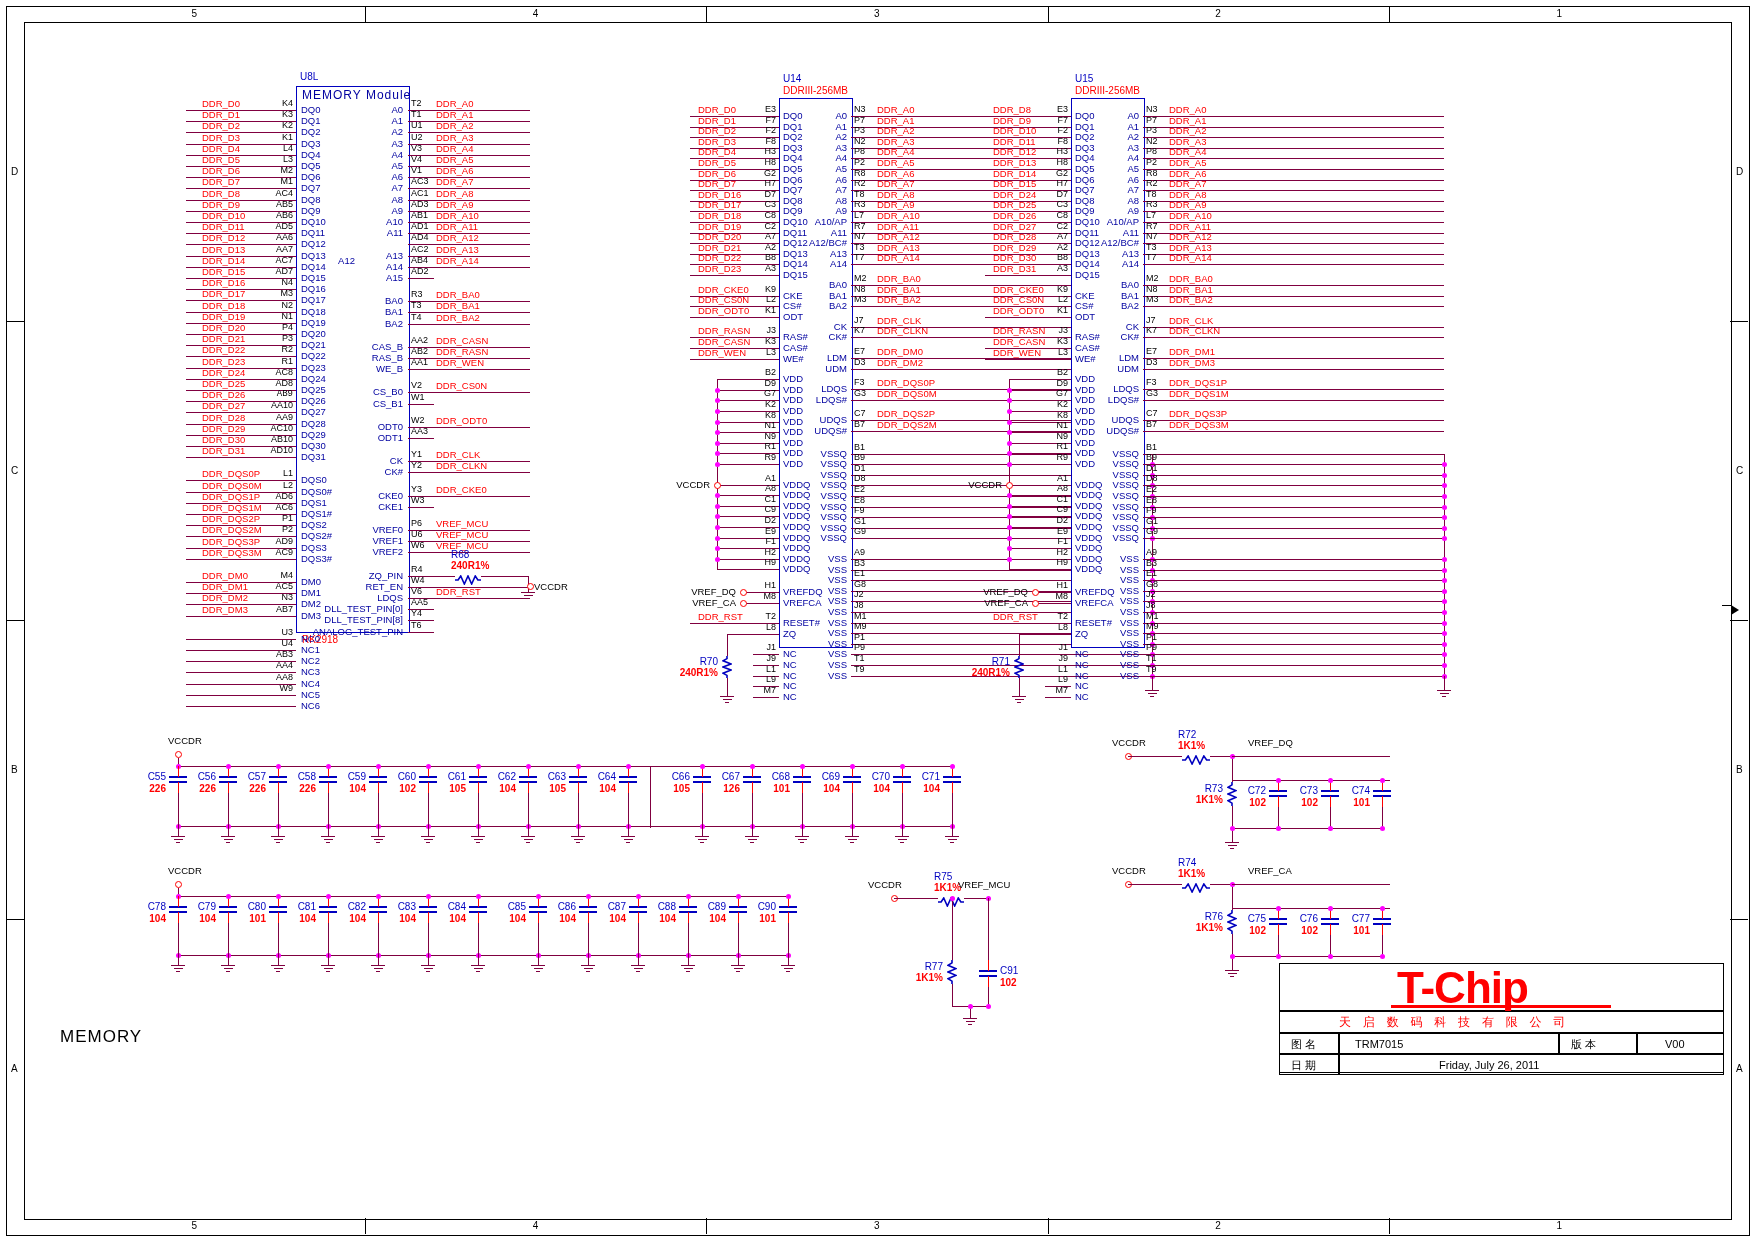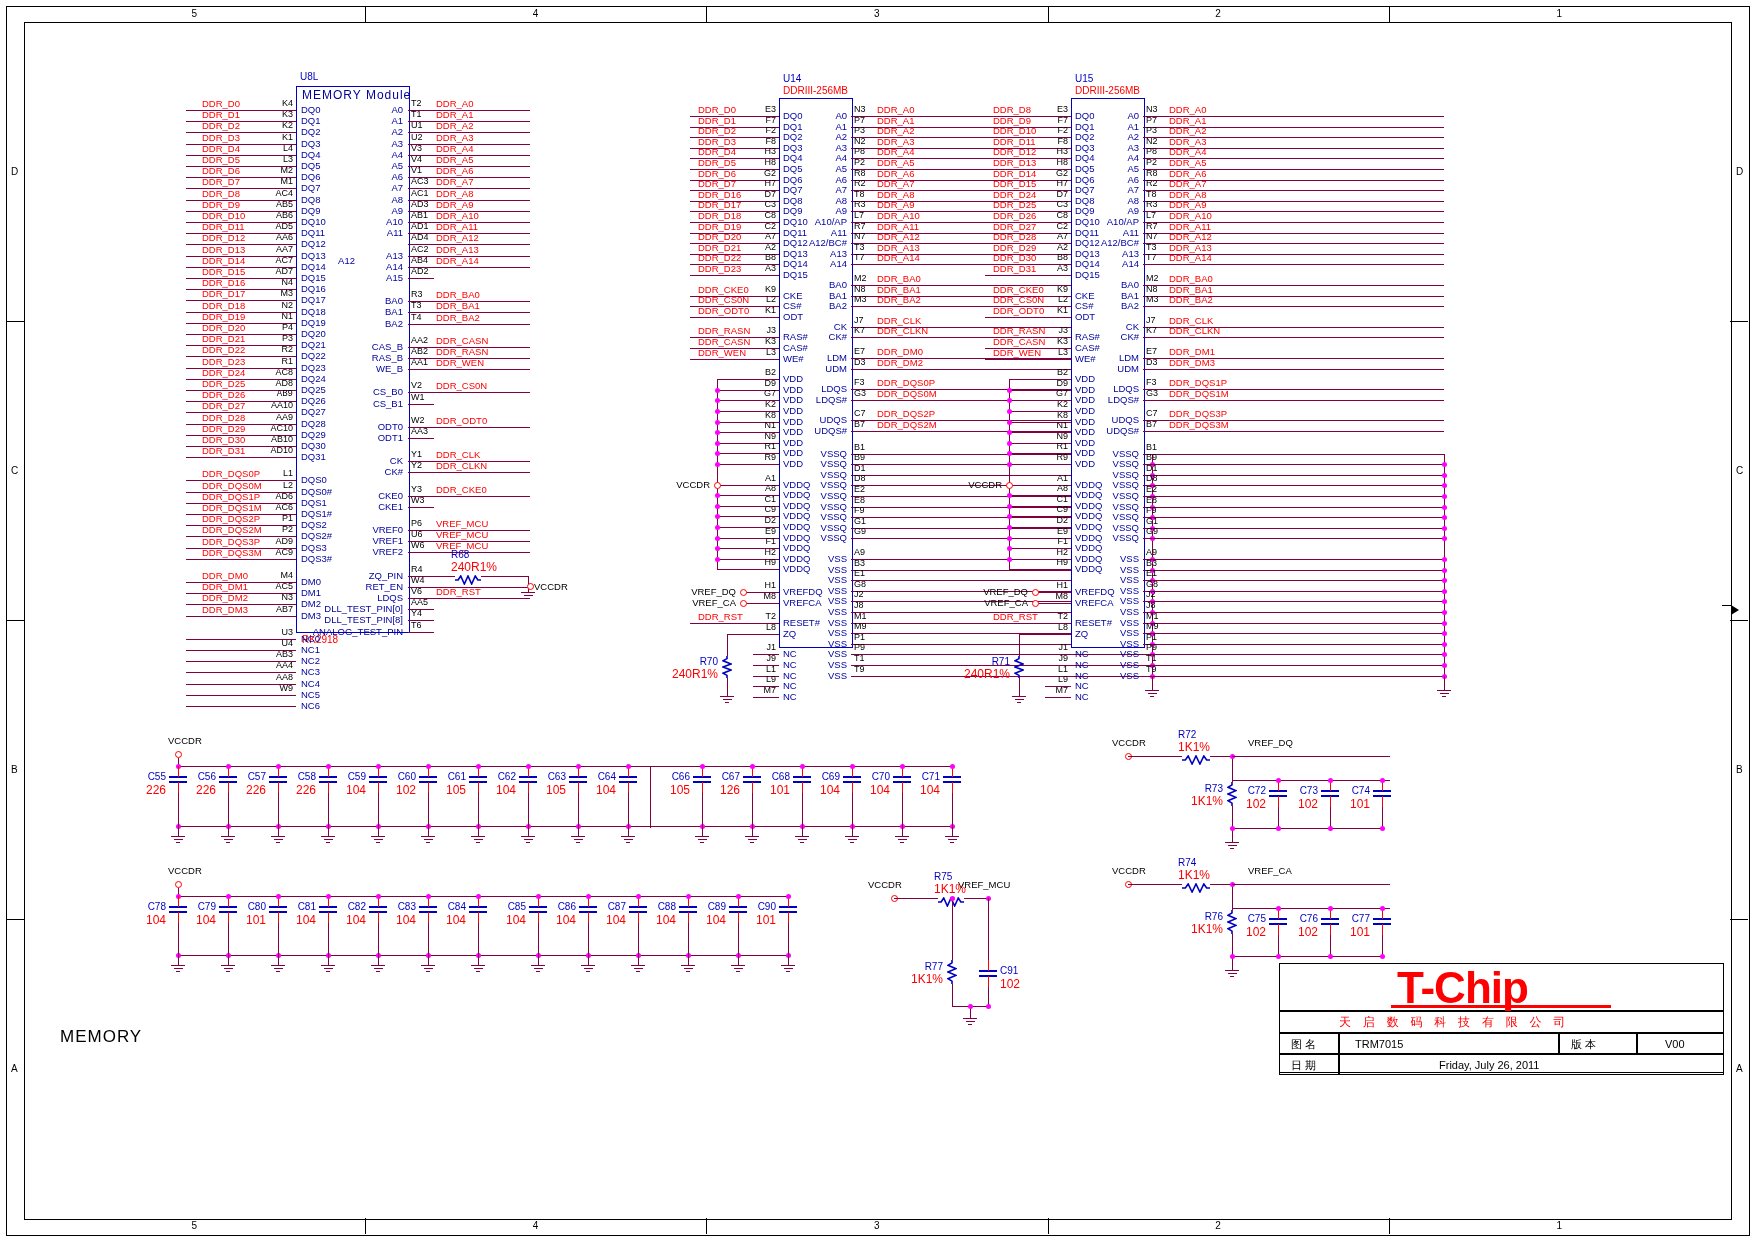--- a/index.html
+++ b/index.html
@@ -6,21 +6,21 @@
   body{width:1755px;height:1241px;font-family:"Liberation Sans",sans-serif;position:relative;overflow:hidden;}
   #sheet{position:absolute;left:0;top:0;width:1755px;height:1241px;}
   .abs{position:absolute;}
   .frame{border:1px solid #000;}
   
   .t{position:absolute;white-space:nowrap;line-height:1;}
   .net{color:#ff0000;font-size:9.5px;font-family:"Liberation Sans",sans-serif;}
   .pin{color:#0000a0;font-size:9.5px;}
   .pn{color:#000000;font-size:9px;}
   .ref{color:#0000c0;font-size:10px;}
-  .val{color:#ff0000;font-size:12px;}
+  .val{color:#ff0000;font-size:10px;font-weight:bold;}
   .chipname{color:#ff0000;font-size:10px;}
   .designator{color:#0000c0;font-size:10px;}
   .blacklbl{color:#000;font-size:9.5px;}
   .zoneNum{font-size:10px;color:#000;}
   
   .w{position:absolute;background:#800040;}
   .wh{height:1px;}
   .wv{width:1px;}
   .body{position:absolute;border:1px solid #0000c0;background:#fff;}
   .jdot{position:absolute;width:5px;height:5px;border-radius:50%;background:#ff00ff;margin-left:-2px;margin-top:-2px;}

